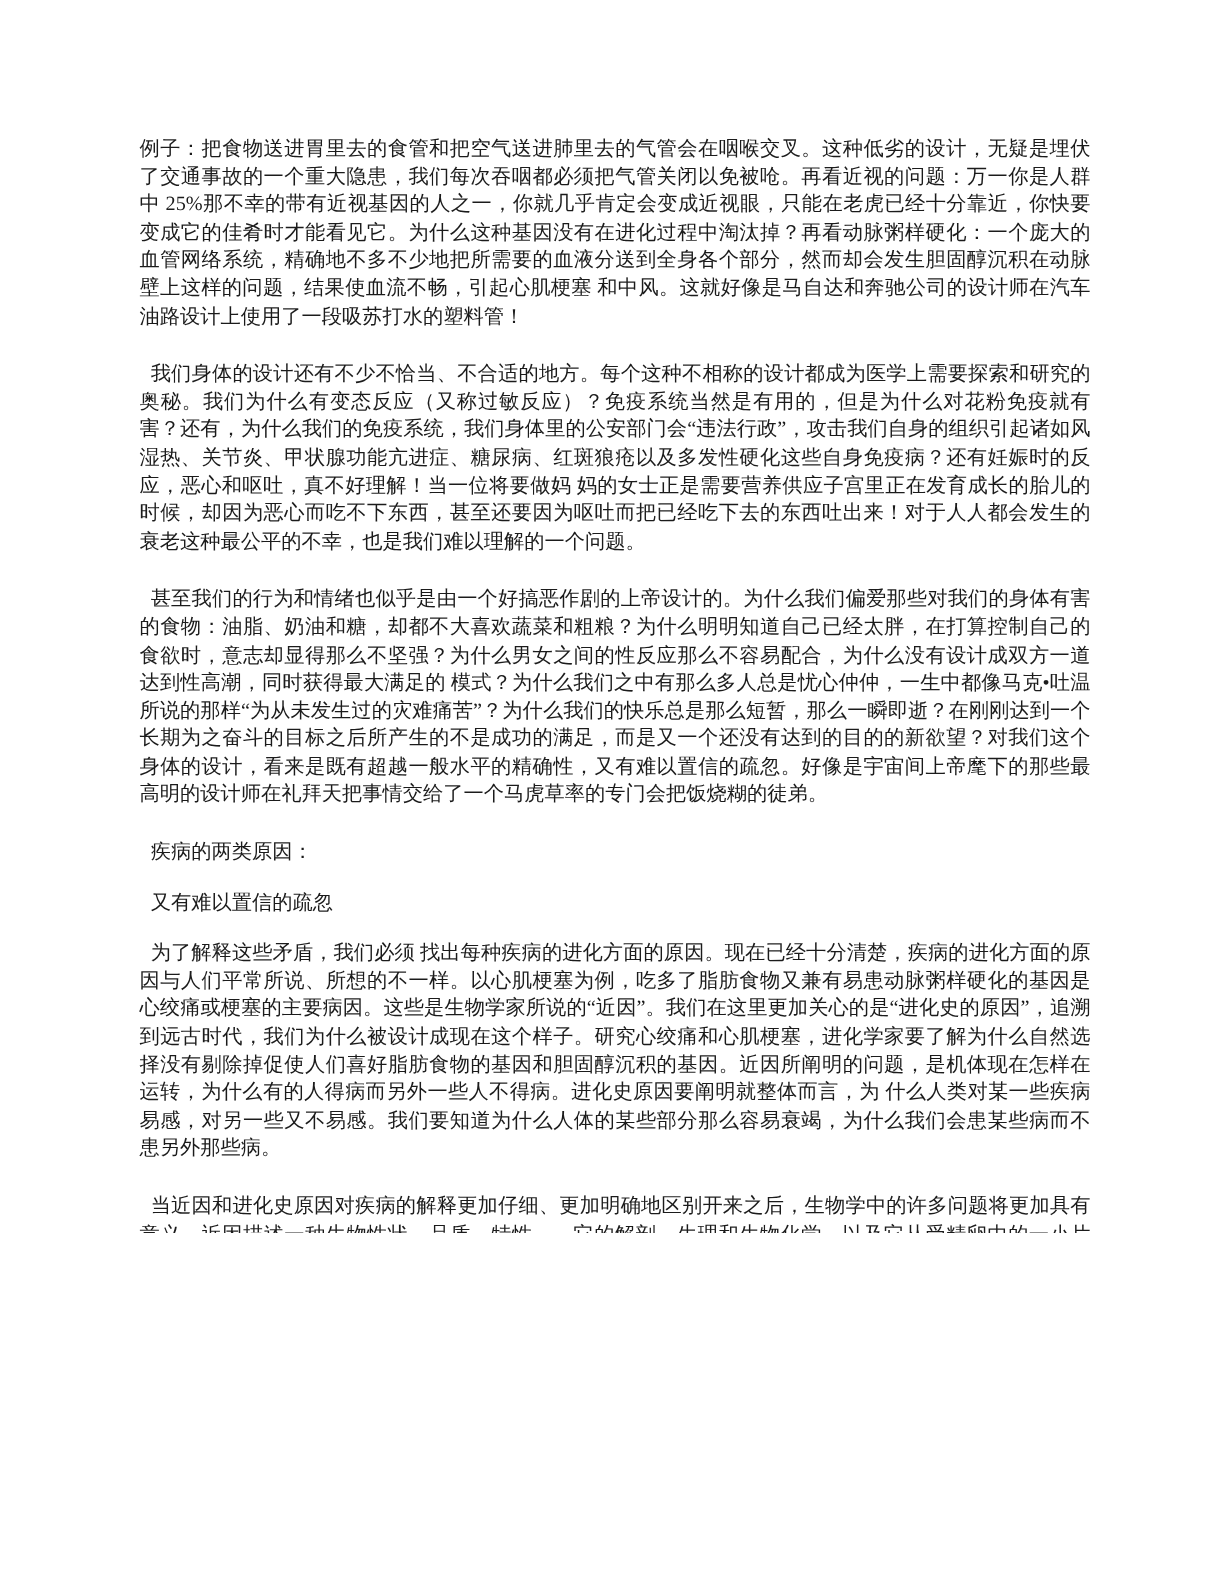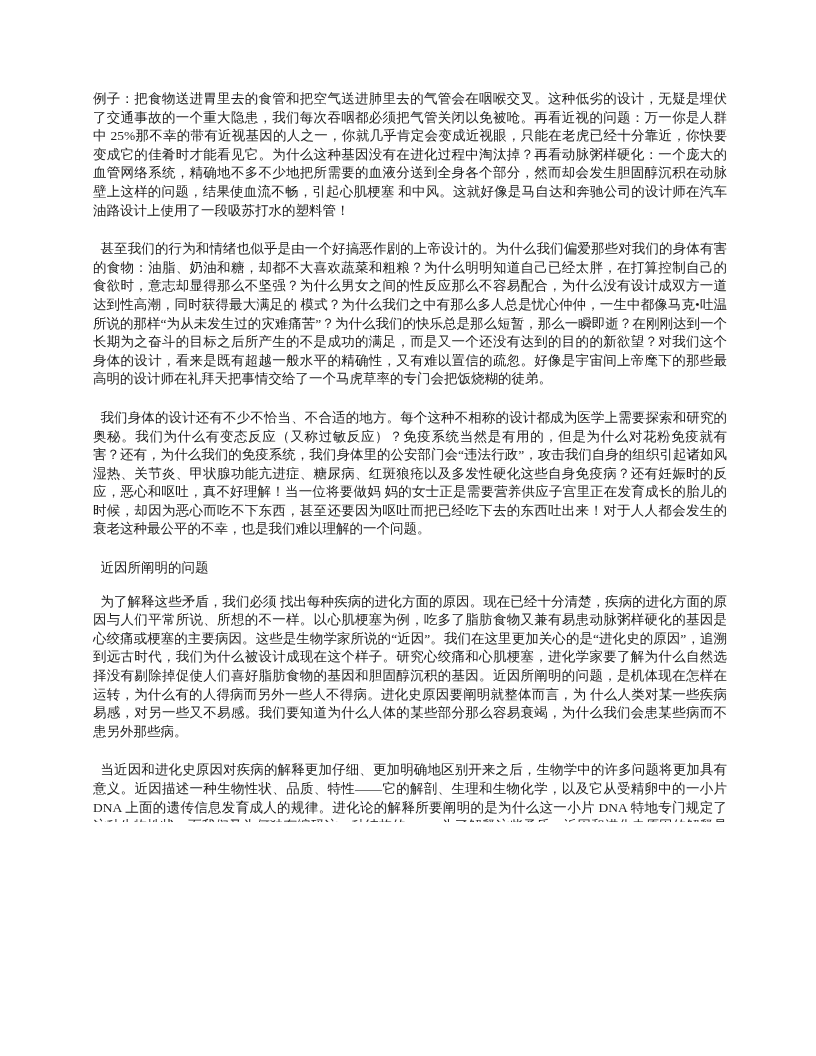--- a/index.html
+++ b/index.html
@@ -37,19 +37,20 @@
   .para.heading {
     margin: 0 0 15px 0;
   }
 </style>
 </head>
 <body>
 
 <div class="page">
   <div class="text-block">
     <p class="para no-indent">例子：把食物送进胃里去的食管和把空气送进肺里去的气管会在咽喉交叉。这种低劣的设计，无疑是埋伏了交通事故的一个重大隐患，我们每次吞咽都必须把气管关闭以免被呛。再看近视的问题：万一你是人群中 25%那不幸的带有近视基因的人之一，你就几乎肯定会变成近视眼，只能在老虎已经十分靠近，你快要变成它的佳肴时才能看见它。为什么这种基因没有在进化过程中淘汰掉？再看动脉粥样硬化：一个庞大的血管网络系统，精确地不多不少地把所需要的血液分送到全身各个部分，然而却会发生胆固醇沉积在动脉壁上这样的问题，结果使血流不畅，引起心肌梗塞 和中风。这就好像是马自达和奔驰公司的设计师在汽车油路设计上使用了一段吸苏打水的塑料管！</p>
+    <p class="para">我们身体的设计还有不少不恰当、不合适的地方。每个这种不相称的设计都成为医学上需要探索和研究的奥秘。我们为什么有变态反应（又称过敏反应）？免疫系统当然是有用的，但是为什么对花粉免疫就有害？还有，为什么我们的免疫系统，我们身体里的公安部门会“违法行政”，攻击我们自身的组织引起诸如风湿热、关节炎、甲状腺功能亢进症、糖尿病、红斑狼疮以及多发性硬化这些自身免疫病？还有妊娠时的反应，恶心和呕吐，真不好理解！当一位将要做妈 妈的女士正是需要营养供应子宫里正在发育成长的胎儿的时候，却因为恶心而吃不下东西，甚至还要因为呕吐而把已经吃下去的东西吐出来！对于人人都会发生的衰老这种最公平的不幸，也是我们难以理解的一个问题。</p>
     <p class="para">甚至我们的行为和情绪也似乎是由一个好搞恶作剧的上帝设计的。为什么我们偏爱那些对我们的身体有害的食物：油脂、奶油和糖，却都不大喜欢蔬菜和粗粮？为什么明明知道自己已经太胖，在打算控制自己的食欲时，意志却显得那么不坚强？为什么男女之间的性反应那么不容易配合，为什么没有设计成双方一道达到性高潮，同时获得最大满足的 模式？为什么我们之中有那么多人总是忧心仲仲，一生中都像马克•吐温所说的那样“为从未发生过的灾难痛苦”？为什么我们的快乐总是那么短暂，那么一瞬即逝？在刚刚达到一个长期为之奋斗的目标之后所产生的不是成功的满足，而是又一个还没有达到的目的的新欲望？对我们这个身体的设计，看来是既有超越一般水平的精确性，又有难以置信的疏忽。好像是宇宙间上帝麾下的那些最高明的设计师在礼拜天把事情交给了一个马虎草率的专门会把饭烧糊的徒弟。</p>
-    <p class="para">我们身体的设计还有不少不恰当、不合适的地方。每个这种不相称的设计都成为医学上需要探索和研究的奥秘。我们为什么有变态反应（又称过敏反应）？免疫系统当然是有用的，但是为什么对花粉免疫就有害？还有，为什么我们的免疫系统，我们身体里的公安部门会“违法行政”，攻击我们自身的组织引起诸如风湿热、关节炎、甲状腺功能亢进症、糖尿病、红斑狼疮以及多发性硬化这些自身免疫病？还有妊娠时的反应，恶心和呕吐，真不好理解！当一位将要做妈 妈的女士正是需要营养供应子宫里正在发育成长的胎儿的时候，却因为恶心而吃不下东西，甚至还要因为呕吐而把已经吃下去的东西吐出来！对于人人都会发生的衰老这种最公平的不幸，也是我们难以理解的一个问题。</p>
-    <p class="para heading">近因所阐明的问题</p>
+    <p class="para heading">疾病的两类原因：</p>
+    <p class="para heading">又有难以置信的疏忽</p>
     <p class="para">为了解释这些矛盾，我们必须 找出每种疾病的进化方面的原因。现在已经十分清楚，疾病的进化方面的原因与人们平常所说、所想的不一样。以心肌梗塞为例，吃多了脂肪食物又兼有易患动脉粥样硬化的基因是心绞痛或梗塞的主要病因。这些是生物学家所说的“近因”。我们在这里更加关心的是“进化史的原因”，追溯到远古时代，我们为什么被设计成现在这个样子。研究心绞痛和心肌梗塞，进化学家要了解为什么自然选择没有剔除掉促使人们喜好脂肪食物的基因和胆固醇沉积的基因。近因所阐明的问题，是机体现在怎样在运转，为什么有的人得病而另外一些人不得病。进化史原因要阐明就整体而言，为 什么人类对某一些疾病易感，对另一些又不易感。我们要知道为什么人体的某些部分那么容易衰竭，为什么我们会患某些病而不患另外那些病。</p>
     <p class="para">当近因和进化史原因对疾病的解释更加仔细、更加明确地区别开来之后，生物学中的许多问题将更加具有意义。近因描述一种生物性状、品质、特性——它的解剖、生理和生物化学，以及它从受精卵中的一小片 DNA 上面的遗传信息发育成人的规律。进化论的解释所要阐明的是为什么这一小片 DNA 特地专门规定了这种生物性状，而我们又为何独有编码这一种结构的 DNA 为了解释这些矛盾。近因和进化史原因的解释是 不能互相替代的——对于理解每一种生物性状，两</p>
   </div>
 </div>
 
 </body></html>

